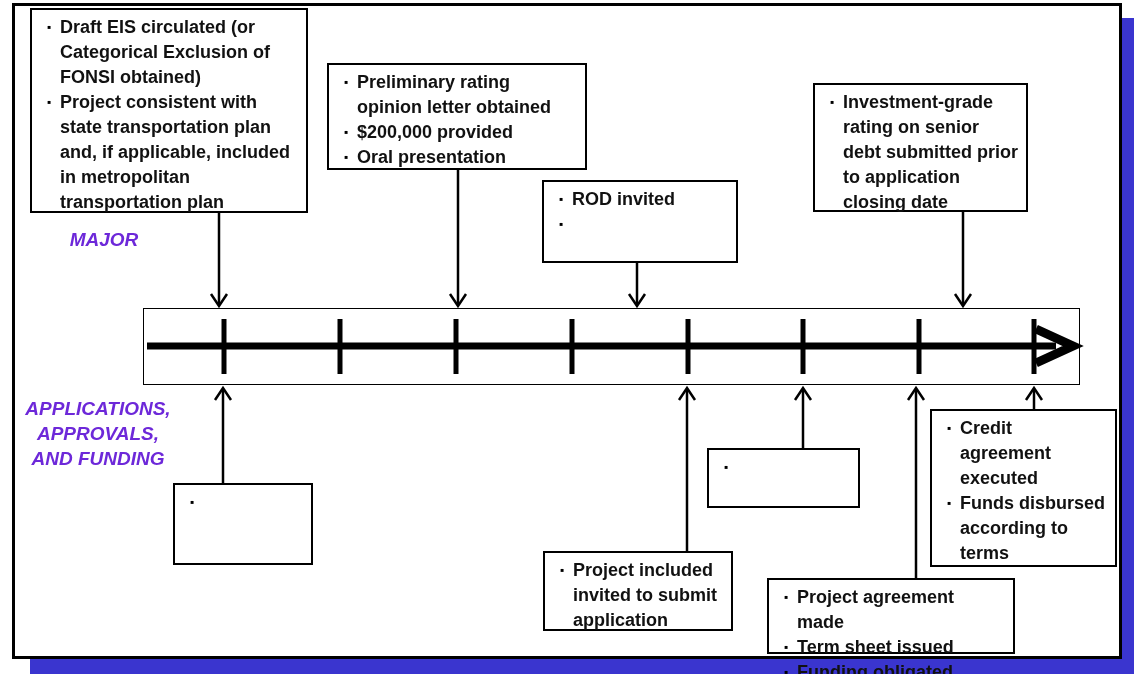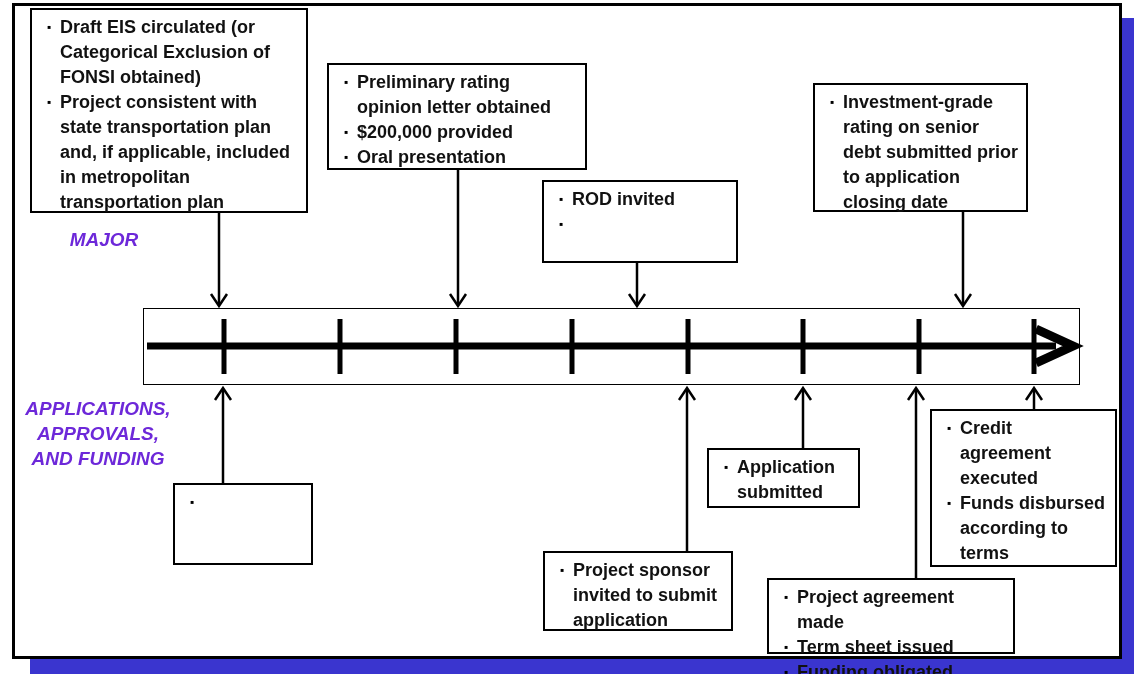--- a/index.html
+++ b/index.html
@@ -95,27 +95,26 @@
     </div>
 
   <div class="box" id="box-letter">
       <div class="bullet-item">
         <span class="bullet">▪</span>
       </div>
     </div>
   <div class="box" id="box-sponsor">
       <div class="bullet-item">
         <span class="bullet">▪</span>
-        <span class="bullet-text">Project sponsor invited to submit application</span>
+        <span class="bullet-text">Project included invited to submit application</span>
       </div>
     </div>
   <div class="box" id="box-application">
       <div class="bullet-item">
         <span class="bullet">▪</span>
-        <span class="bullet-text">Application submitted</span>
       </div>
     </div>
   <div class="box" id="box-selection">
       <div class="bullet-item">
         <span class="bullet">▪</span>
         <span class="bullet-text">Project agreement made</span>
       </div>
       <div class="bullet-item">
         <span class="bullet">▪</span>
         <span class="bullet-text">Term sheet issued</span>

